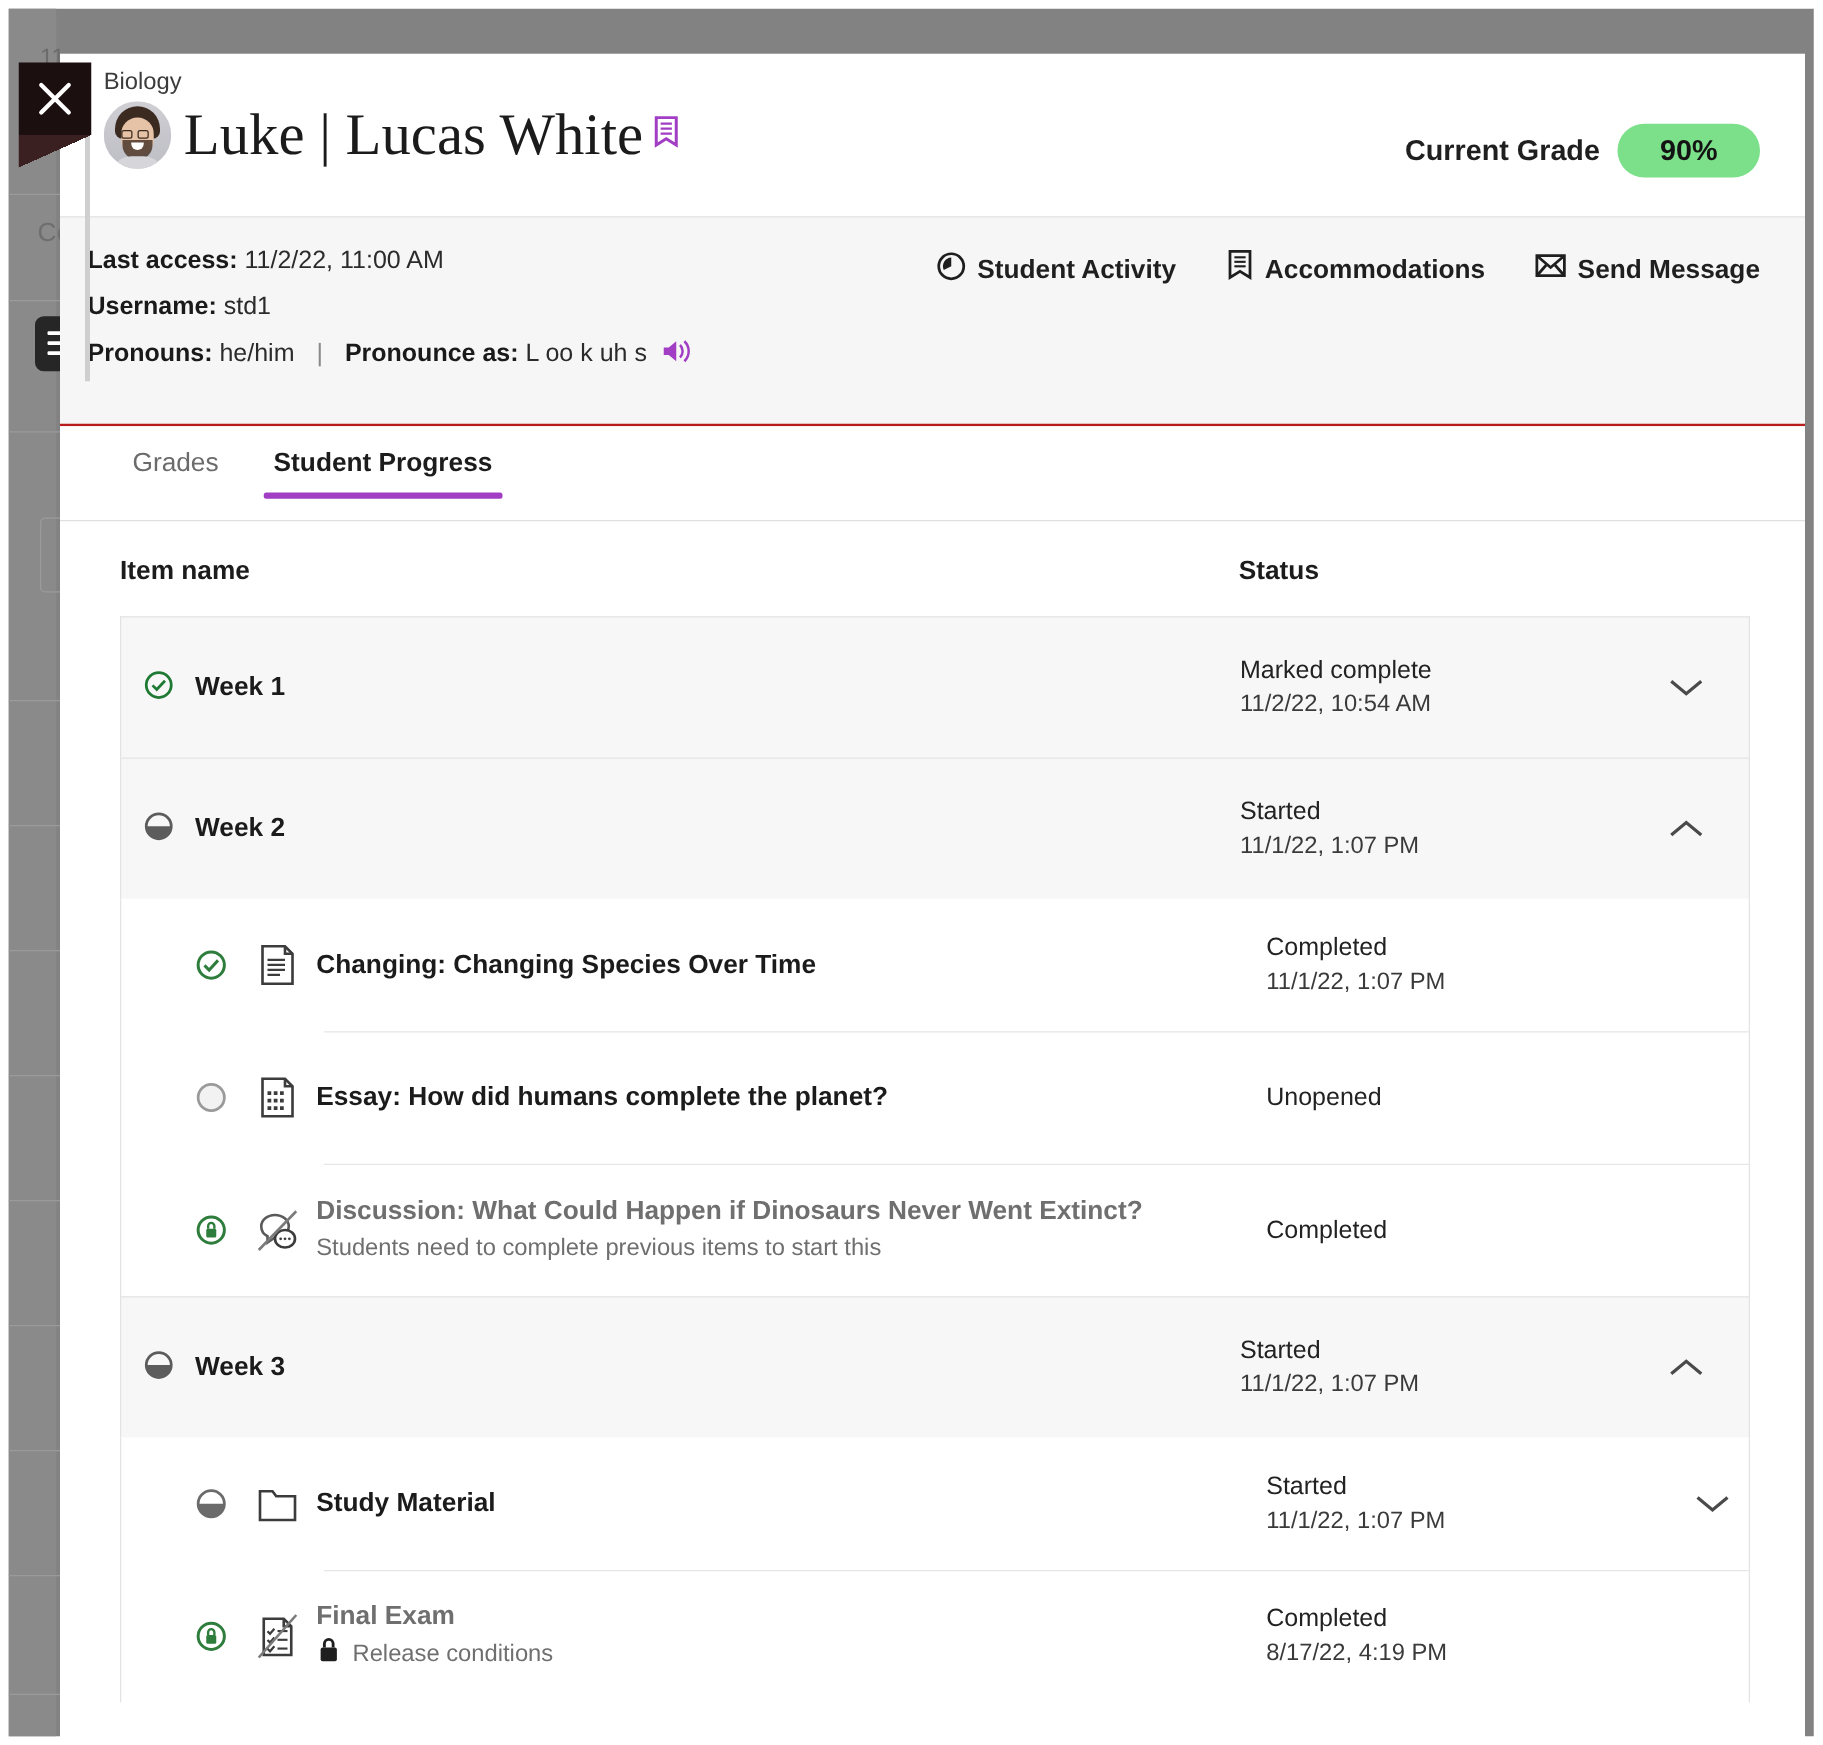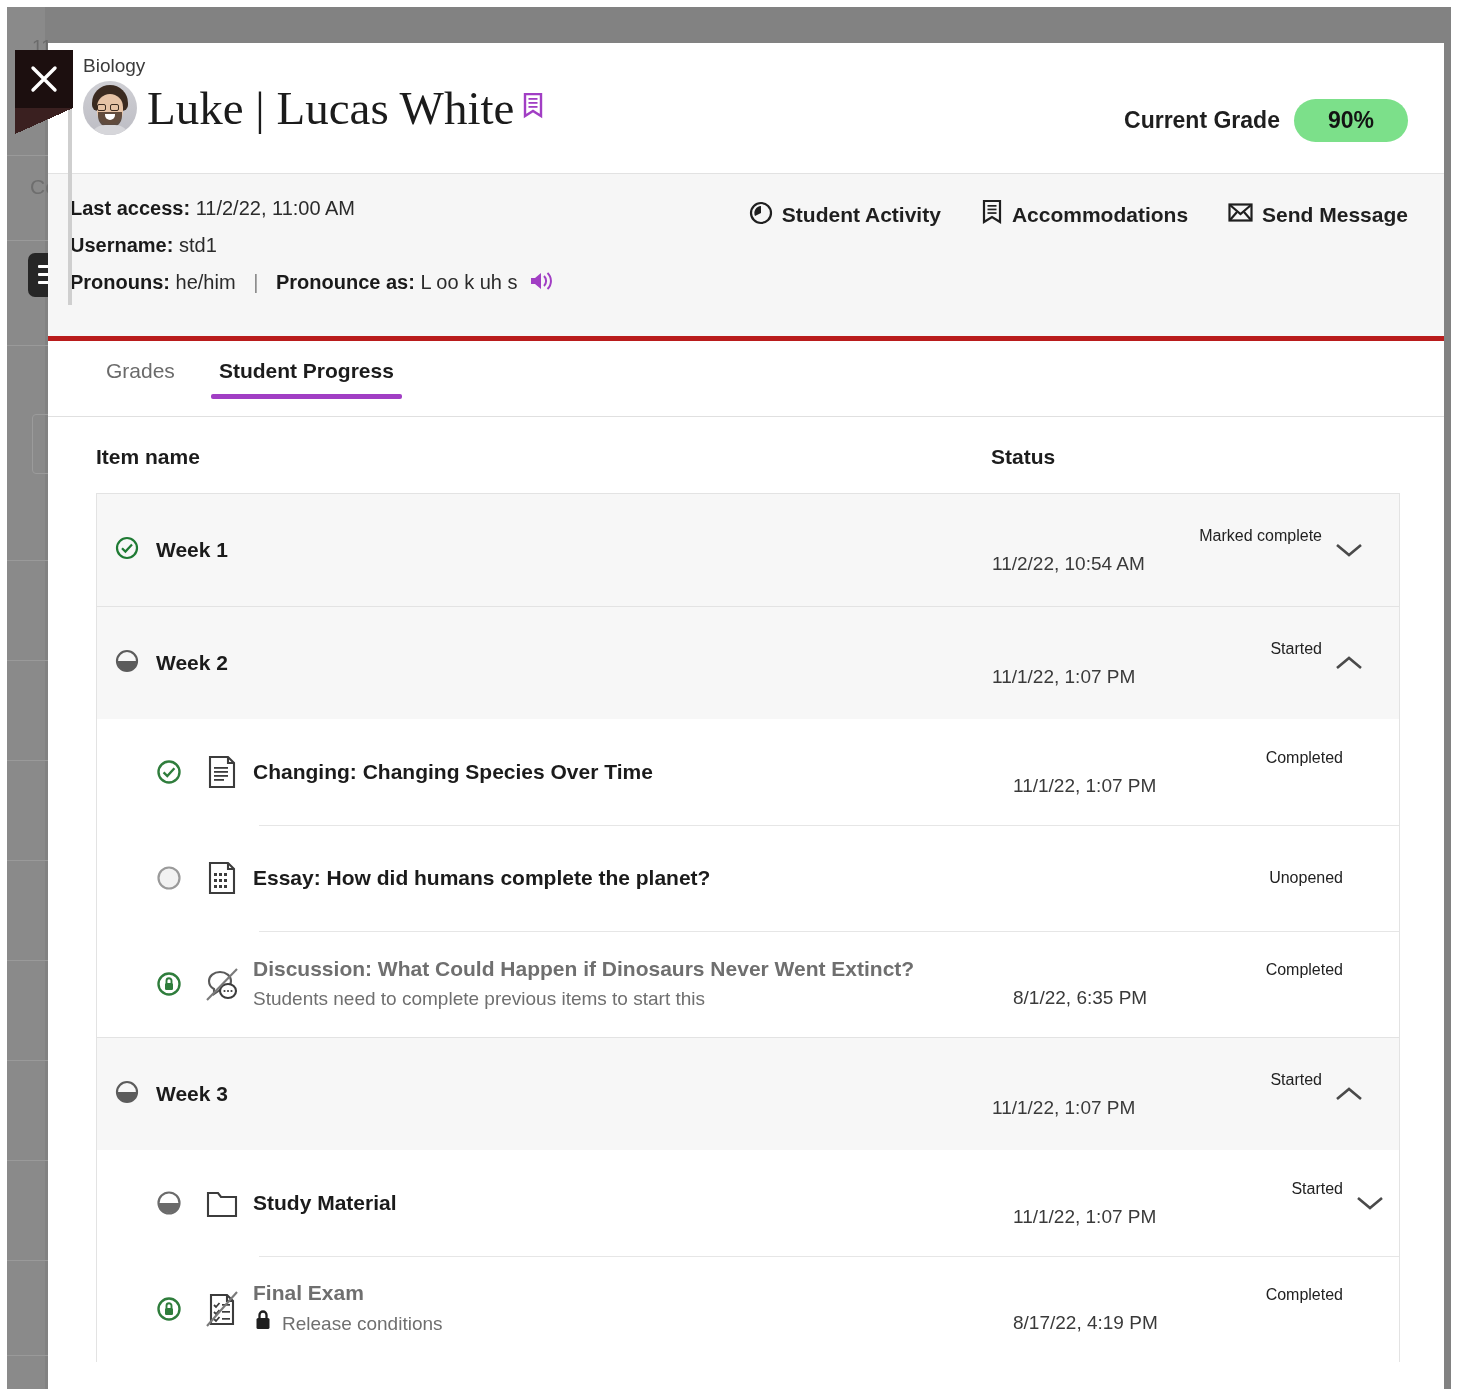--- a/index.html
+++ b/index.html
@@ -96,21 +96,21 @@
   #grade-pill {
     background: #7ce08a; color: #131313; font-weight: bold; font-size: 23px;
     border-radius: 24px; padding: 10px 34px; line-height: 1;
   }
 
   
   #infobar {
     position: relative;
     background: #f6f6f6;
     border-top: 1px solid #e2e2e2;
-    border-bottom: 5px solid #b91c1c;
+    border-bottom: 2px solid #b91c1c;
     padding: 22px 36px 20px 22px;
     height: 168px;
   }
   #info-left { position: absolute; left: 22px; top: 22px; }
   .info-line { font-size: 20px; color: #2b2b2b; margin-bottom: 13px; line-height: 24px; }
   .info-line b { font-weight: bold; color: #1a1a1a; }
   .info-sep { color: #8a8a8a; margin: 0 12px; }
   #pronounce-btn { margin-left: 6px; vertical-align: -3px; cursor: pointer; }
 
   #info-actions {
@@ -150,21 +150,21 @@
     height: 113px;
     display: flex; align-items: center;
   }
   .grp + .grp { border-top: 1px solid #e3e3e3; }
   .grp-name {
     display: flex; align-items: center; gap: 17px;
     padding-left: 18px; width: 895px;
   }
   .grp-title { font-size: 21px; font-weight: bold; color: #1b1b1b; }
   .status-cell { width: 330px; }
-  .status-main { font-size: 16px; color: #222; line-height: 28px; text-align: right; }
+  .status-main { font-size: 20px; color: #222; line-height: 28px; }
   .status-sub { font-size: 19px; color: #3a3a3a; line-height: 28px; }
   .chev { width: 54px; display: flex; justify-content: center; cursor: pointer; }
 
   .kids {
     border: 1px solid #e3e3e3; border-top: none; border-bottom: none;
     background: #fff;
   }
   .kid {
     position: relative; display: flex; align-items: center;
     min-height: 106px; padding-left: 50px;
@@ -452,21 +452,20 @@
           </svg>
         </div>
         <div class="kid-text">
           <div class="kid-title muted">Discussion: What Could Happen if Dinosaurs Never Went Extinct?</div>
           <div class="kid-sub">
             <span>Students need to complete previous items to start this</span>
           </div>
         </div>
         <div class="status-cell">
           <div class="status-main">Completed</div>
-          <div class="status-sub">8/1/22, 6:35 PM</div>
         </div>
       </div>
     </div>
 
     <div class="grp" style="border-top:1px solid #e3e3e3">
       <div class="grp-name">
         <span>
           <svg width="24" height="24" viewBox="0 0 24 24">
             <circle cx="12" cy="12" r="10" fill="none" stroke="#5c5c5c" stroke-width="2.2"></circle>
             <path d="M2.6 12 A9.4 9.4 0 0 0 21.4 12 Z" fill="#5c5c5c"></path>

